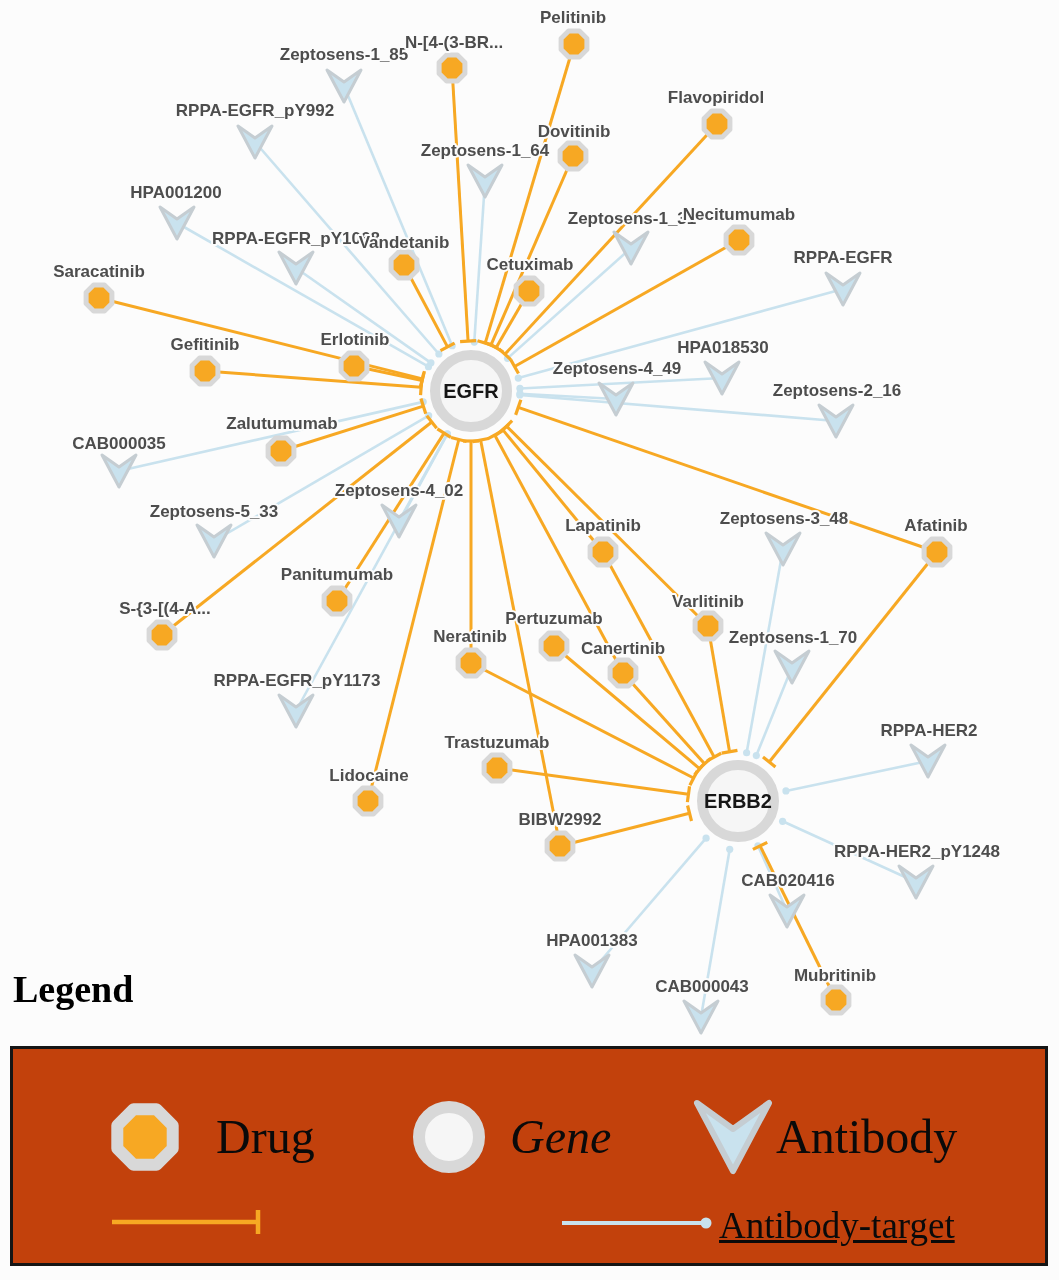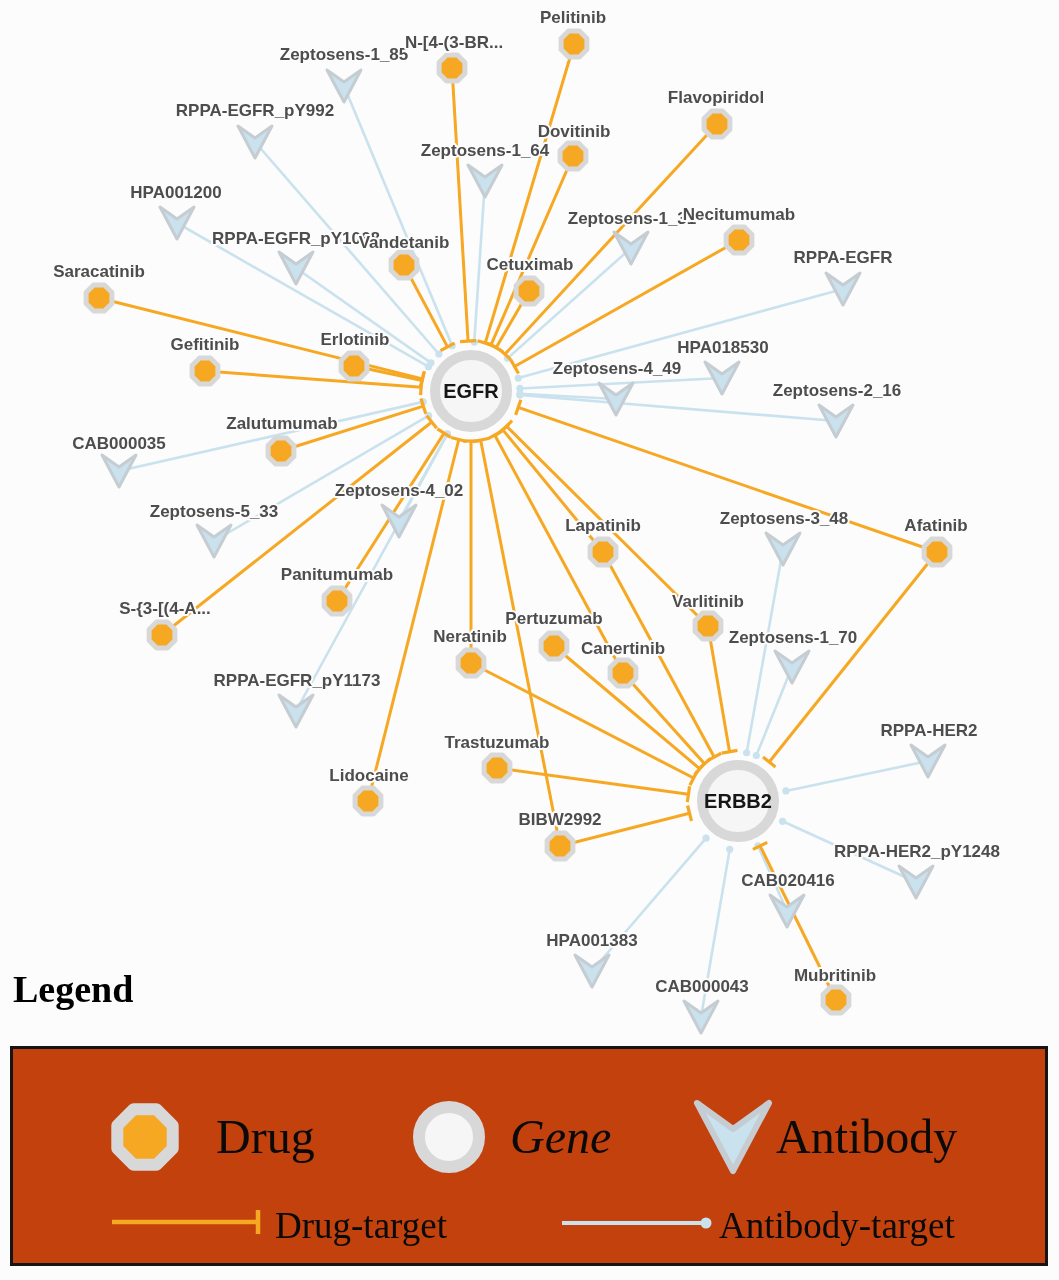--- a/index.html
+++ b/index.html
@@ -15,21 +15,21 @@
   #legend-gene-icon { left:388px; top:40px; }
   #legend-antibody-icon { left:676px; top:40px; }
   #legend-drug-edge { left:95px; top:155px; }
   #legend-antibody-edge { left:545px; top:156px; }
   .l1 { position:absolute; top:56px; font:400 48px "Liberation Serif", serif; color:#0a0a0a; line-height:64px; white-space:nowrap; }
   .l2 { position:absolute; top:156px; font:400 37px "Liberation Serif", serif; color:#0a0a0a; line-height:42px; white-space:nowrap; }
   #lbl-drug { left:203px; }
   #lbl-gene { left:497px;font-style:italic; }
   #lbl-antibody { left:763px; }
   #lbl-drug-edge { left:262px; }
-  #lbl-antibody-edge { left:706px; }
+  #lbl-antibody-edge { left:706px;text-decoration:underline; }
 </style>
 </head>
 <body>
 
 <div class="stage">
   <svg id="network-svg" width="1059" height="1040" viewBox="0 0 1059 1040">
       <line x1="344" y1="86" x2="452.16437769330344" y2="345.7648440665949" stroke="#C9E2EE" stroke-width="2.6"></line>
       <circle cx="452.16437769330344" cy="345.7648440665949" r="3.6" fill="#C9E2EE"></circle>
       <line x1="255" y1="142" x2="438.891429108547" y2="353.9859530001306" stroke="#C9E2EE" stroke-width="2.6"></line>
       <circle cx="438.891429108547" cy="353.9859530001306" r="3.6" fill="#C9E2EE"></circle>
@@ -238,21 +238,20 @@
 
     <svg id="legend-antibody-icon" width="88" height="88">
         <path d="M 8 14 L 44 40 L 80 14 L 44 82 Z" fill="#C9E2EE" stroke="#C5CDD2" stroke-width="6" stroke-linejoin="round"></path>
       </svg>
     <div class="l1" id="lbl-antibody">Antibody</div>
 
     <svg id="legend-drug-edge" width="170" height="36">
         <line x1="4" y1="18" x2="150" y2="18" stroke="#F7A823" stroke-width="4.5"></line>
         <line x1="150" y1="6" x2="150" y2="30" stroke="#F7A823" stroke-width="4.5"></line>
       </svg>
-    <div class="l2" id="lbl-drug-edge">Drug-target</div>
 
     <svg id="legend-antibody-edge" width="170" height="36">
         <line x1="4" y1="18" x2="148" y2="18" stroke="#C9E2EE" stroke-width="4"></line>
         <circle cx="148" cy="18" r="5.5" fill="#C9E2EE"></circle>
       </svg>
     <div class="l2" id="lbl-antibody-edge">Antibody-target</div>
   </div>
 </div>
 
 </body></html>

